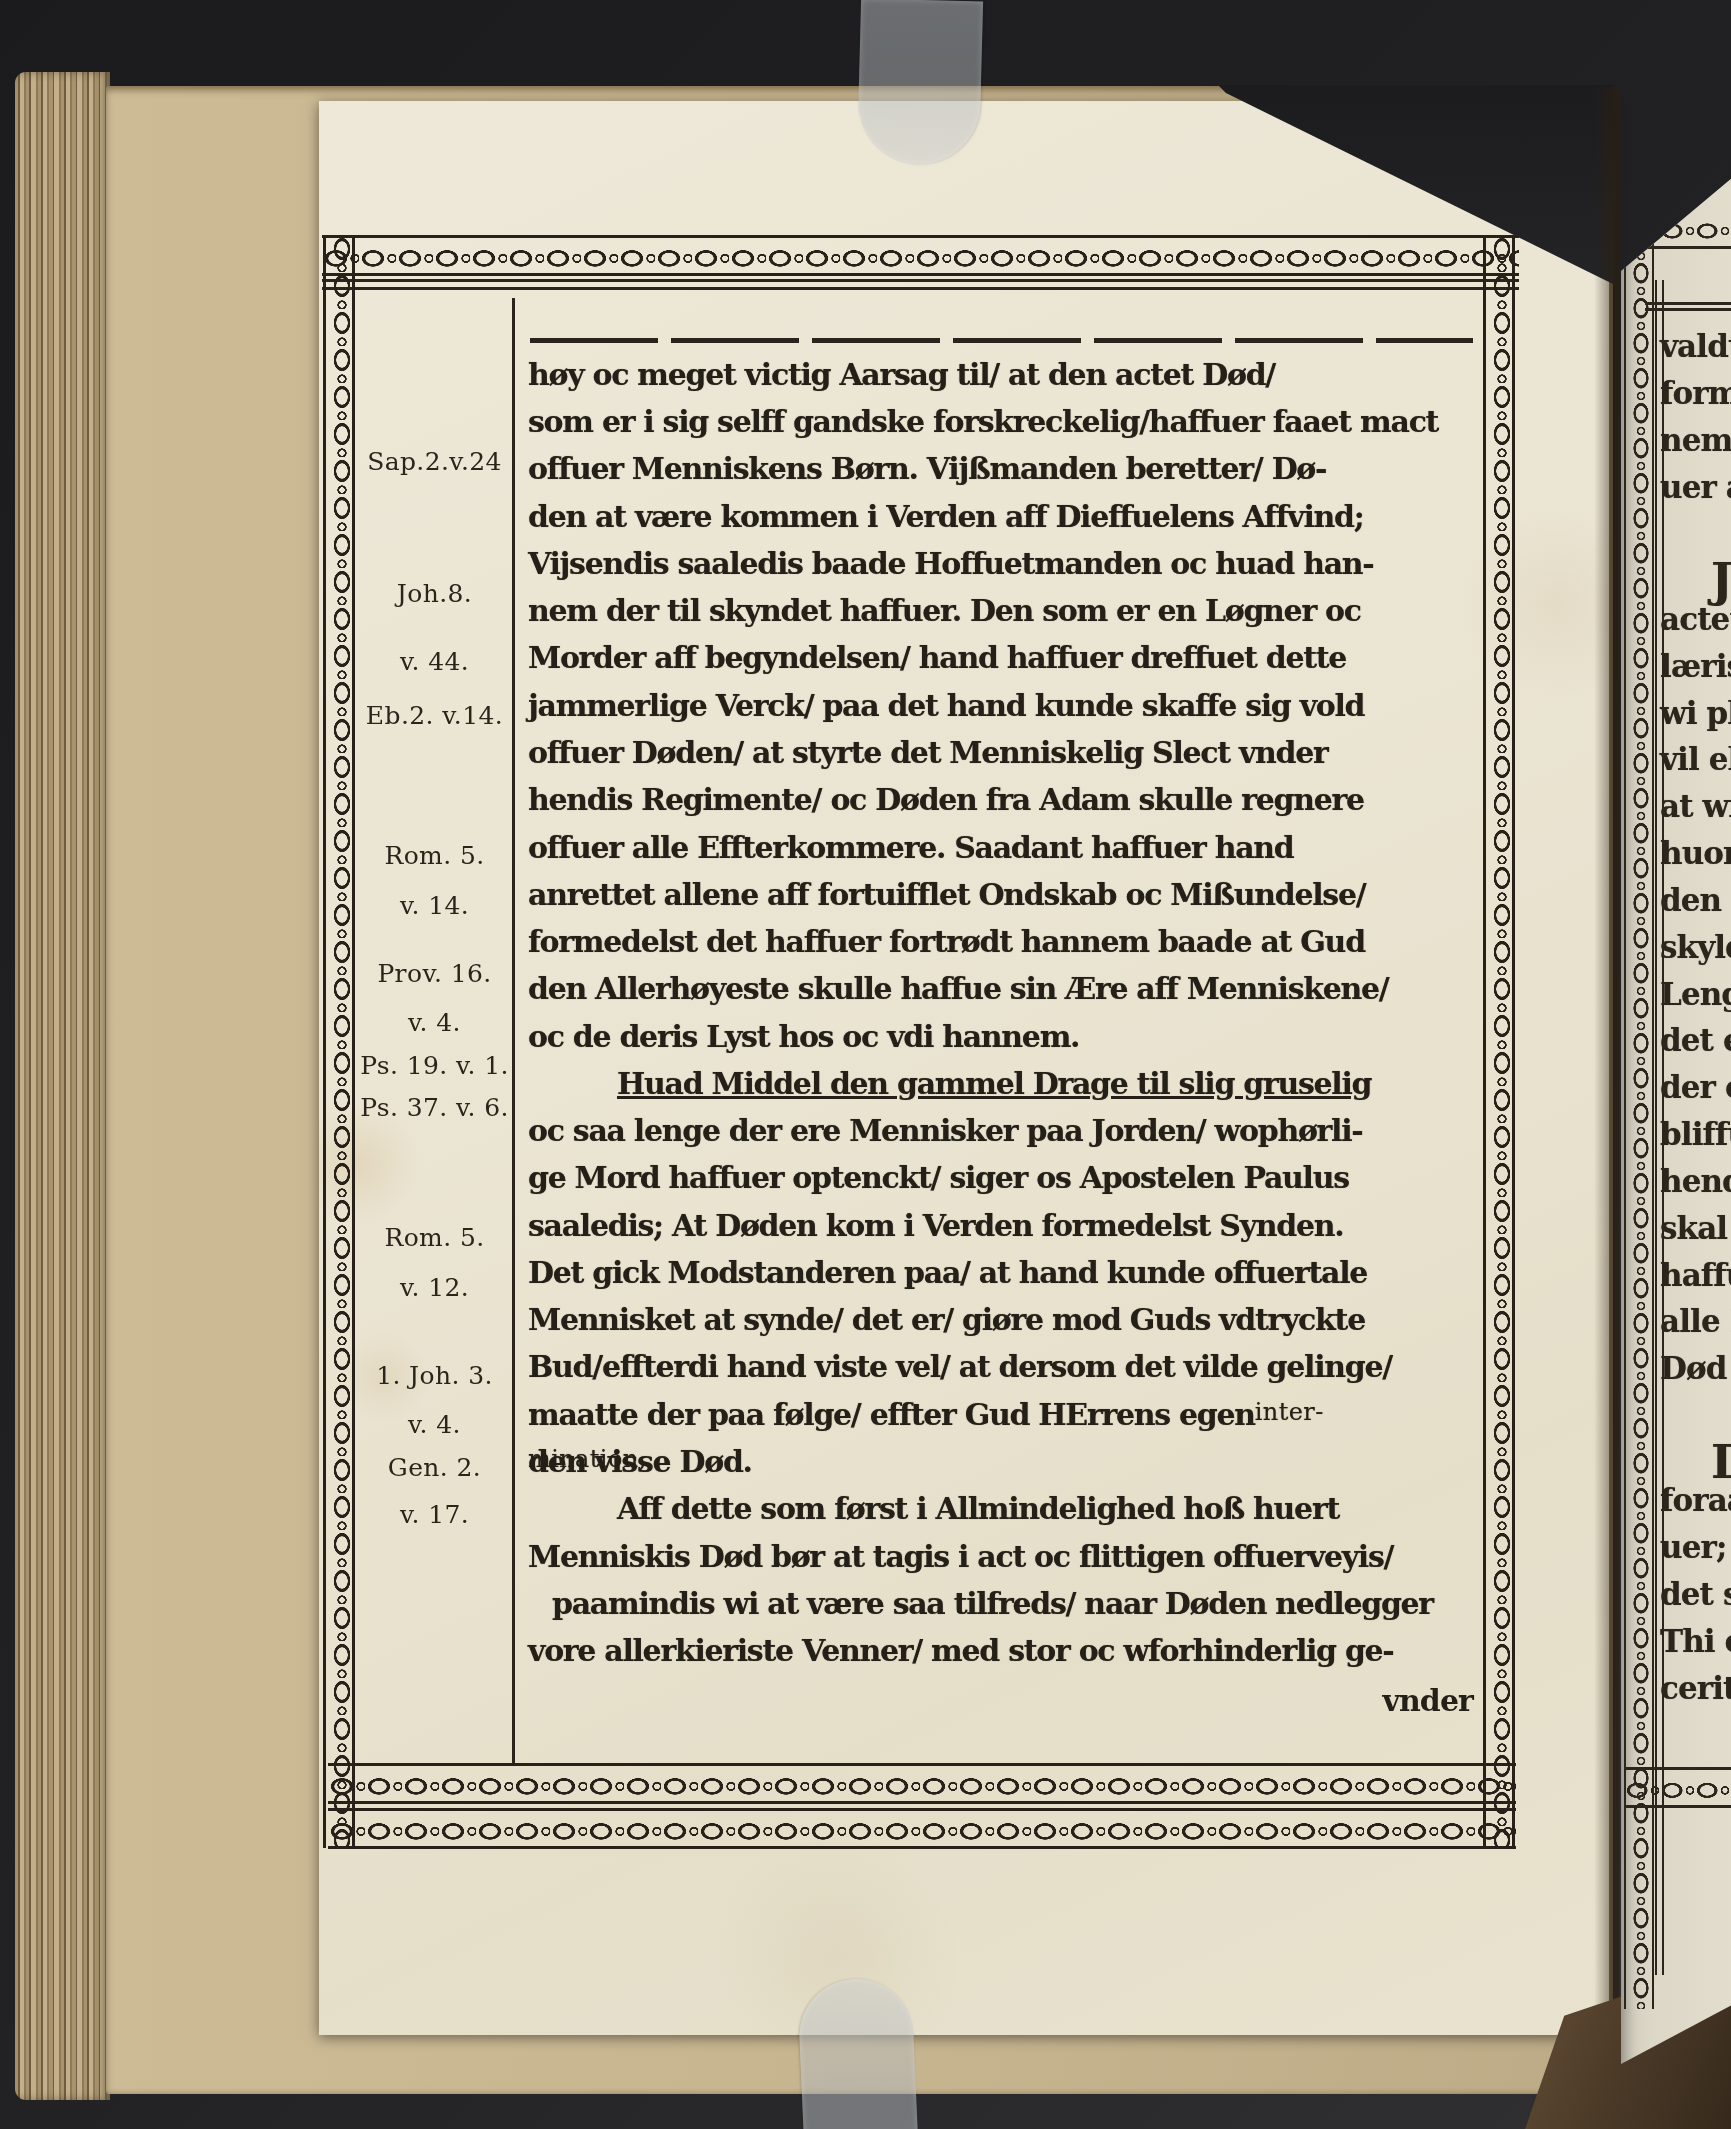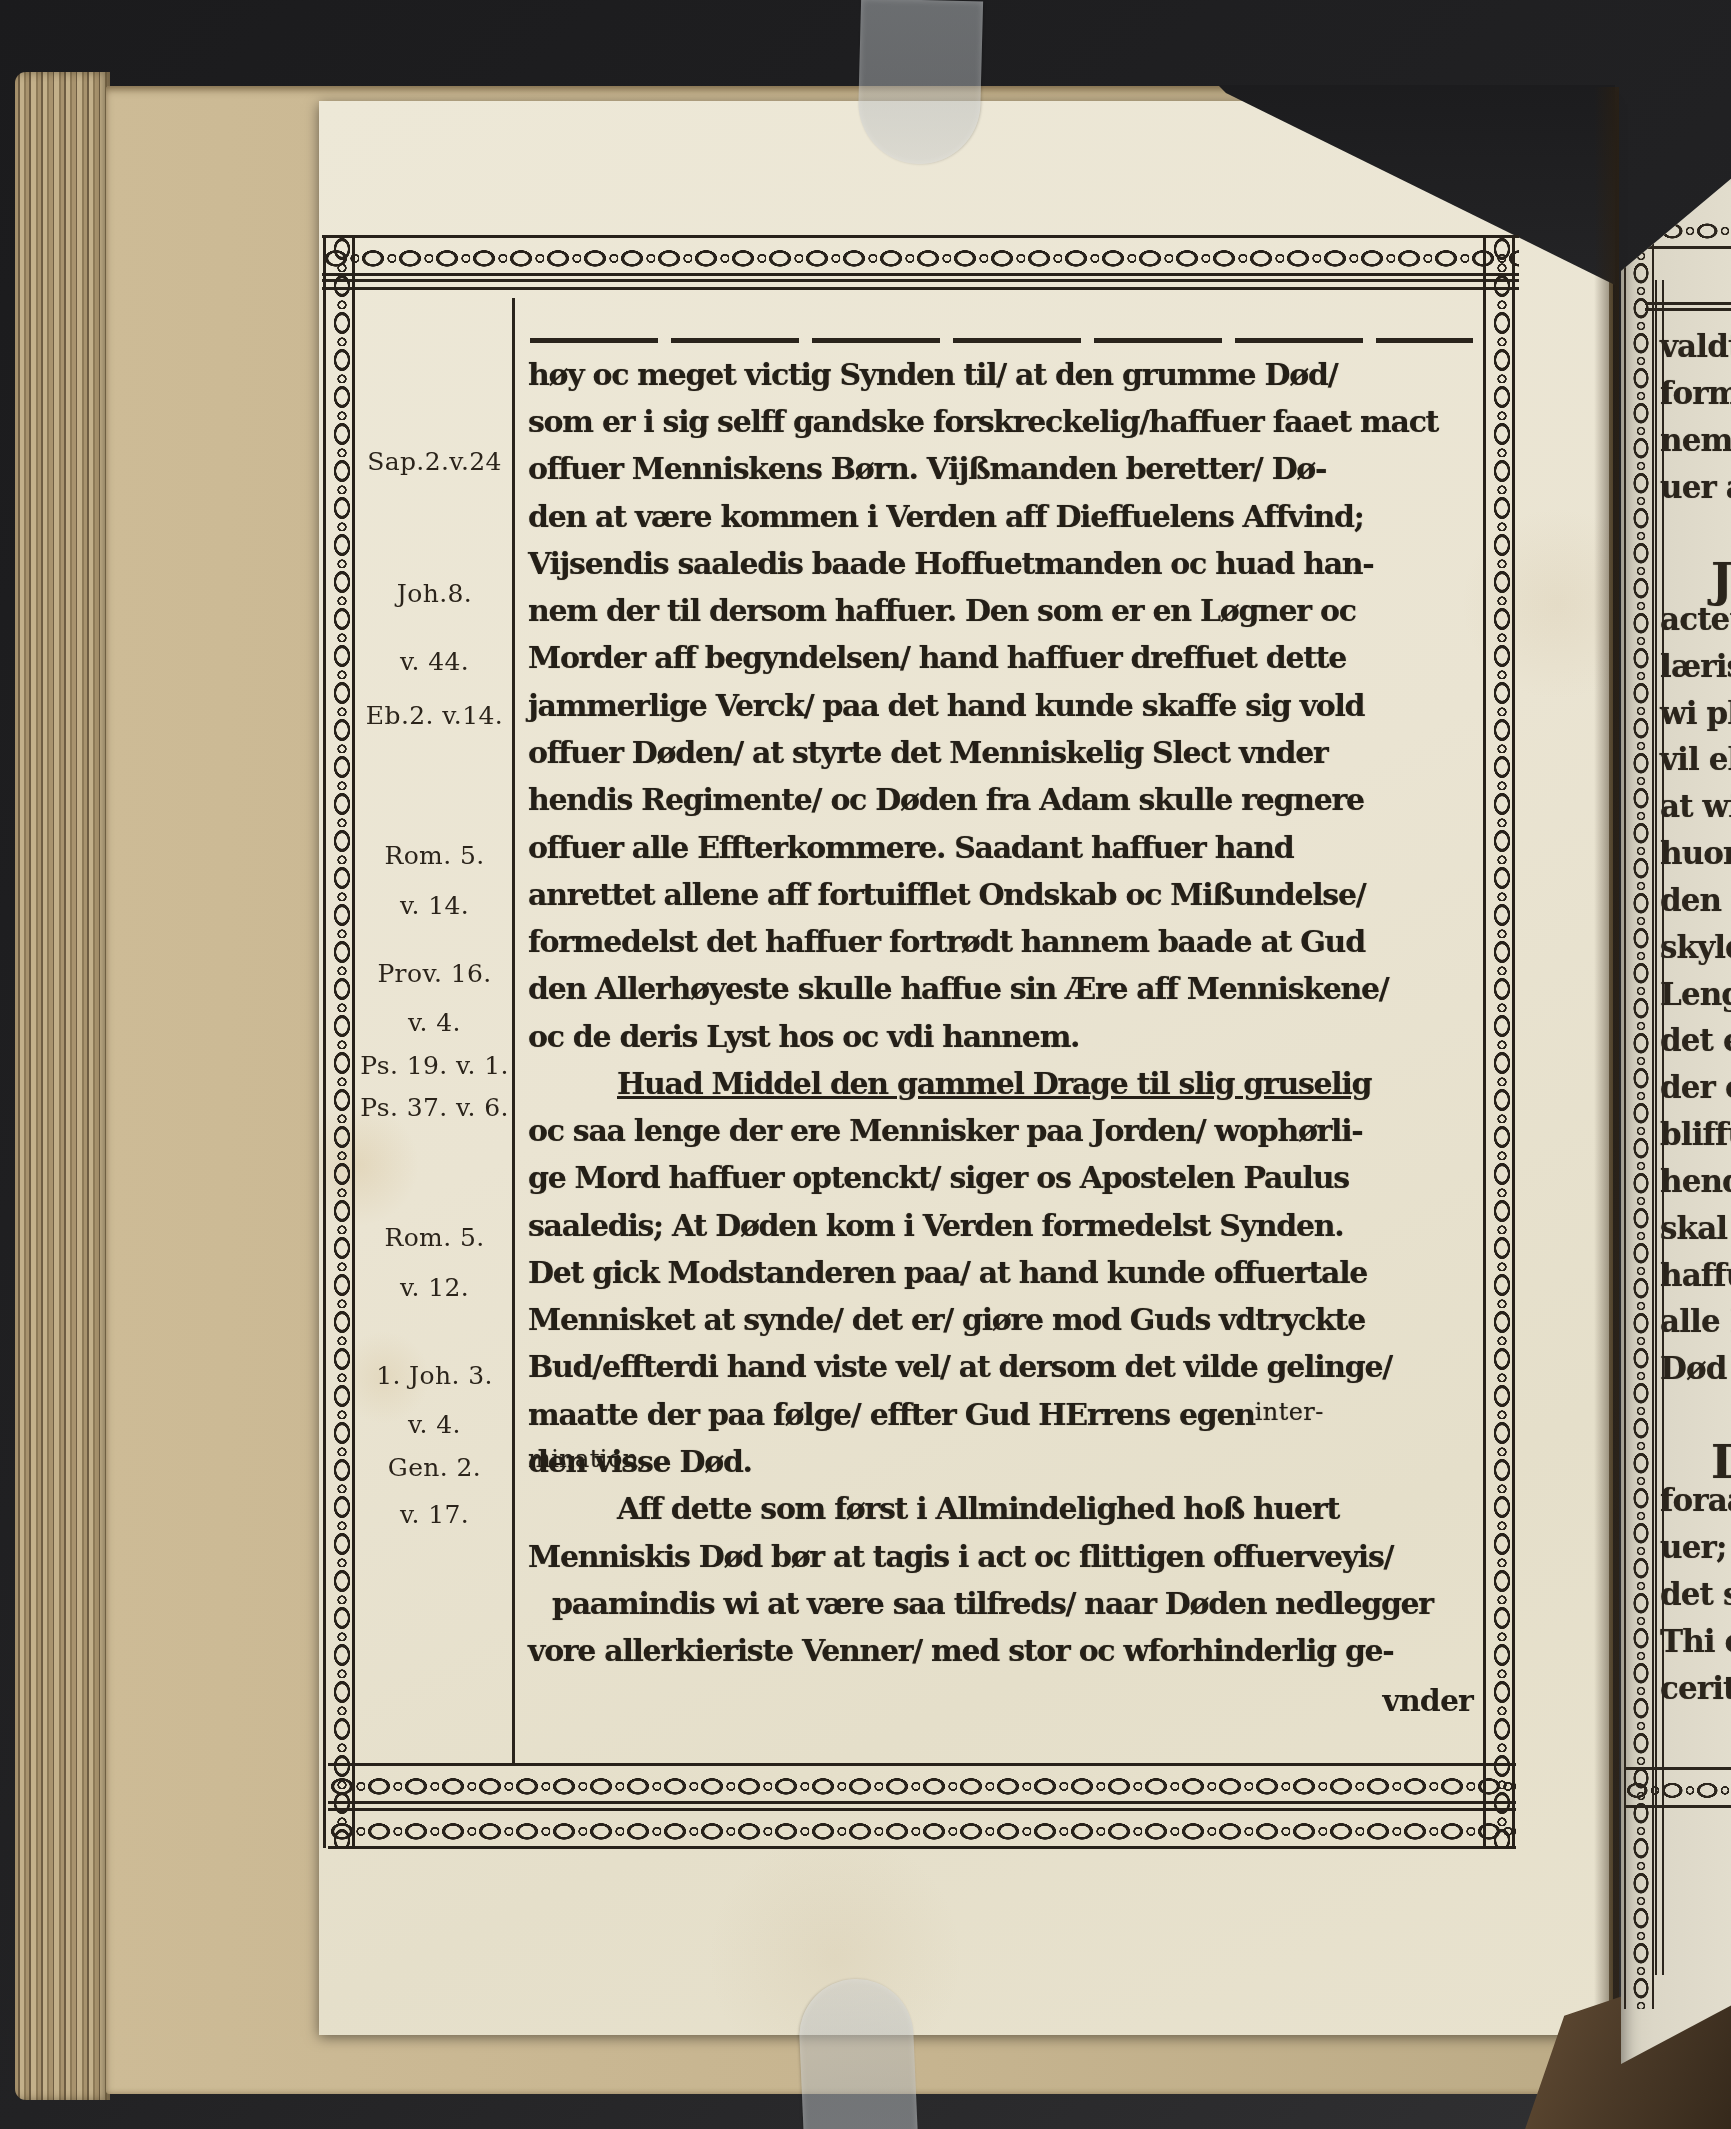--- a/index.html
+++ b/index.html
@@ -143,26 +143,26 @@
       <div class="margin-note" style="top: 1051px;">Ps. 19. v. 1.</div>
       <div class="margin-note" style="top: 1093px;">Ps. 37. v. 6.</div>
       <div class="margin-note" style="top: 1223px;">Rom. 5.</div>
       <div class="margin-note" style="top: 1273px;">v. 12.</div>
       <div class="margin-note" style="top: 1361px;">1. Joh. 3.</div>
       <div class="margin-note" style="top: 1410px;">v. 4.</div>
       <div class="margin-note" style="top: 1453px;">Gen. 2.</div>
       <div class="margin-note" style="top: 1500px;">v. 17.</div>
     </div>
   <div id="bodyText">
-      <div class="body-line" style="top: 360px;">høy oc meget victig Synden til/ at den grumme Død/</div>
+      <div class="body-line" style="top: 360px;">høy oc meget victig Aarsag til/ at den actet Død/</div>
       <div class="body-line" style="top: 407px;">som er i sig selff gandske forskreckelig/haffuer faaet mact</div>
       <div class="body-line" style="top: 454px;">offuer Menniskens Børn.  Vijßmanden beretter/ Dø-</div>
       <div class="body-line" style="top: 502px;">den at være kommen i Verden aff Dieffuelens Affvind;</div>
       <div class="body-line" style="top: 549px;">Vijsendis saaledis baade Hoffuetmanden oc huad han-</div>
-      <div class="body-line" style="top: 596px;">nem der til dersom haffuer.  Den som er en Løgner oc</div>
+      <div class="body-line" style="top: 596px;">nem der til skyndet haffuer.  Den som er en Løgner oc</div>
       <div class="body-line" style="top: 643px;">Morder aff begyndelsen/ hand haffuer dreffuet dette</div>
       <div class="body-line" style="top: 691px;">jammerlige Verck/ paa det hand kunde skaffe sig vold</div>
       <div class="body-line" style="top: 738px;">offuer Døden/ at styrte det Menniskelig Slect vnder</div>
       <div class="body-line" style="top: 785px;">hendis Regimente/ oc Døden fra Adam skulle regnere</div>
       <div class="body-line" style="top: 833px;">offuer alle Effterkommere.  Saadant haffuer hand</div>
       <div class="body-line" style="top: 880px;">anrettet allene aff fortuifflet Ondskab oc Mißundelse/</div>
       <div class="body-line" style="top: 927px; text-align: center;">formedelst det haffuer fortrødt hannem baade at Gud</div>
       <div class="body-line" style="top: 974px;">den Allerhøyeste skulle haffue sin Ære aff Menniskene/</div>
       <div class="body-line" style="top: 1022px;">oc de deris Lyst hos oc vdi hannem.</div>
       <div class="body-line indent1" style="top: 1069px; text-decoration: underline;">Huad Middel den gammel Drage til slig gruselig</div>

